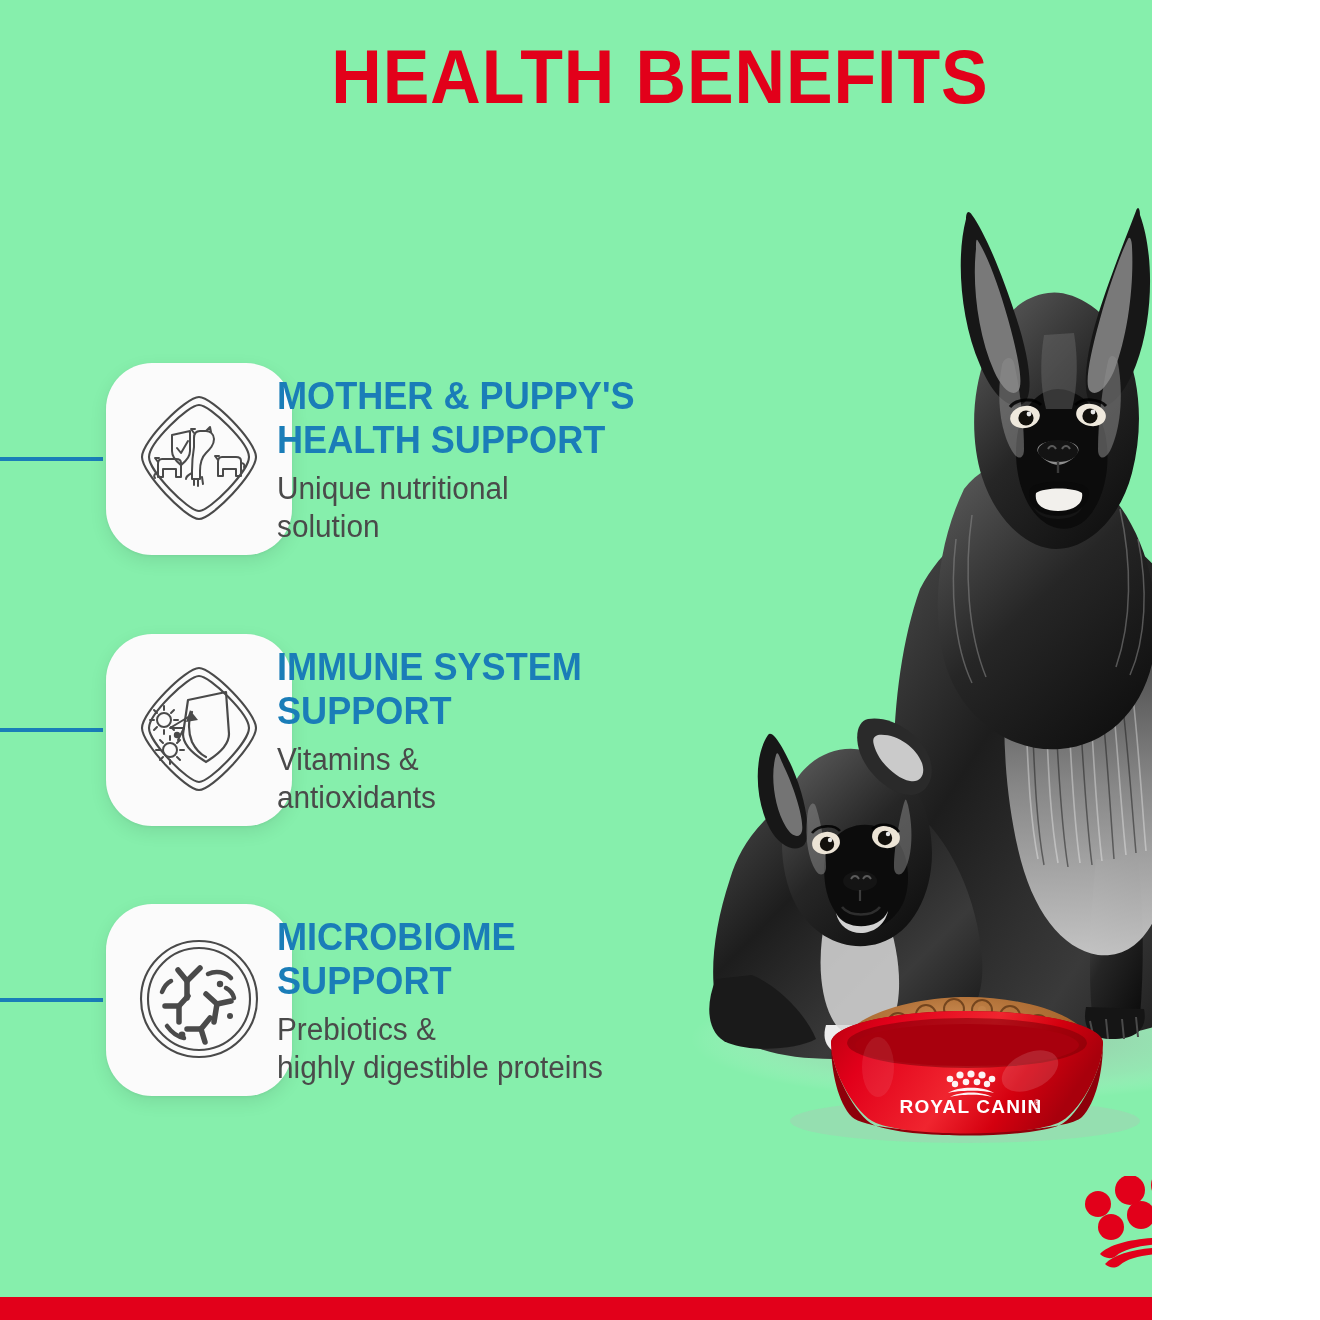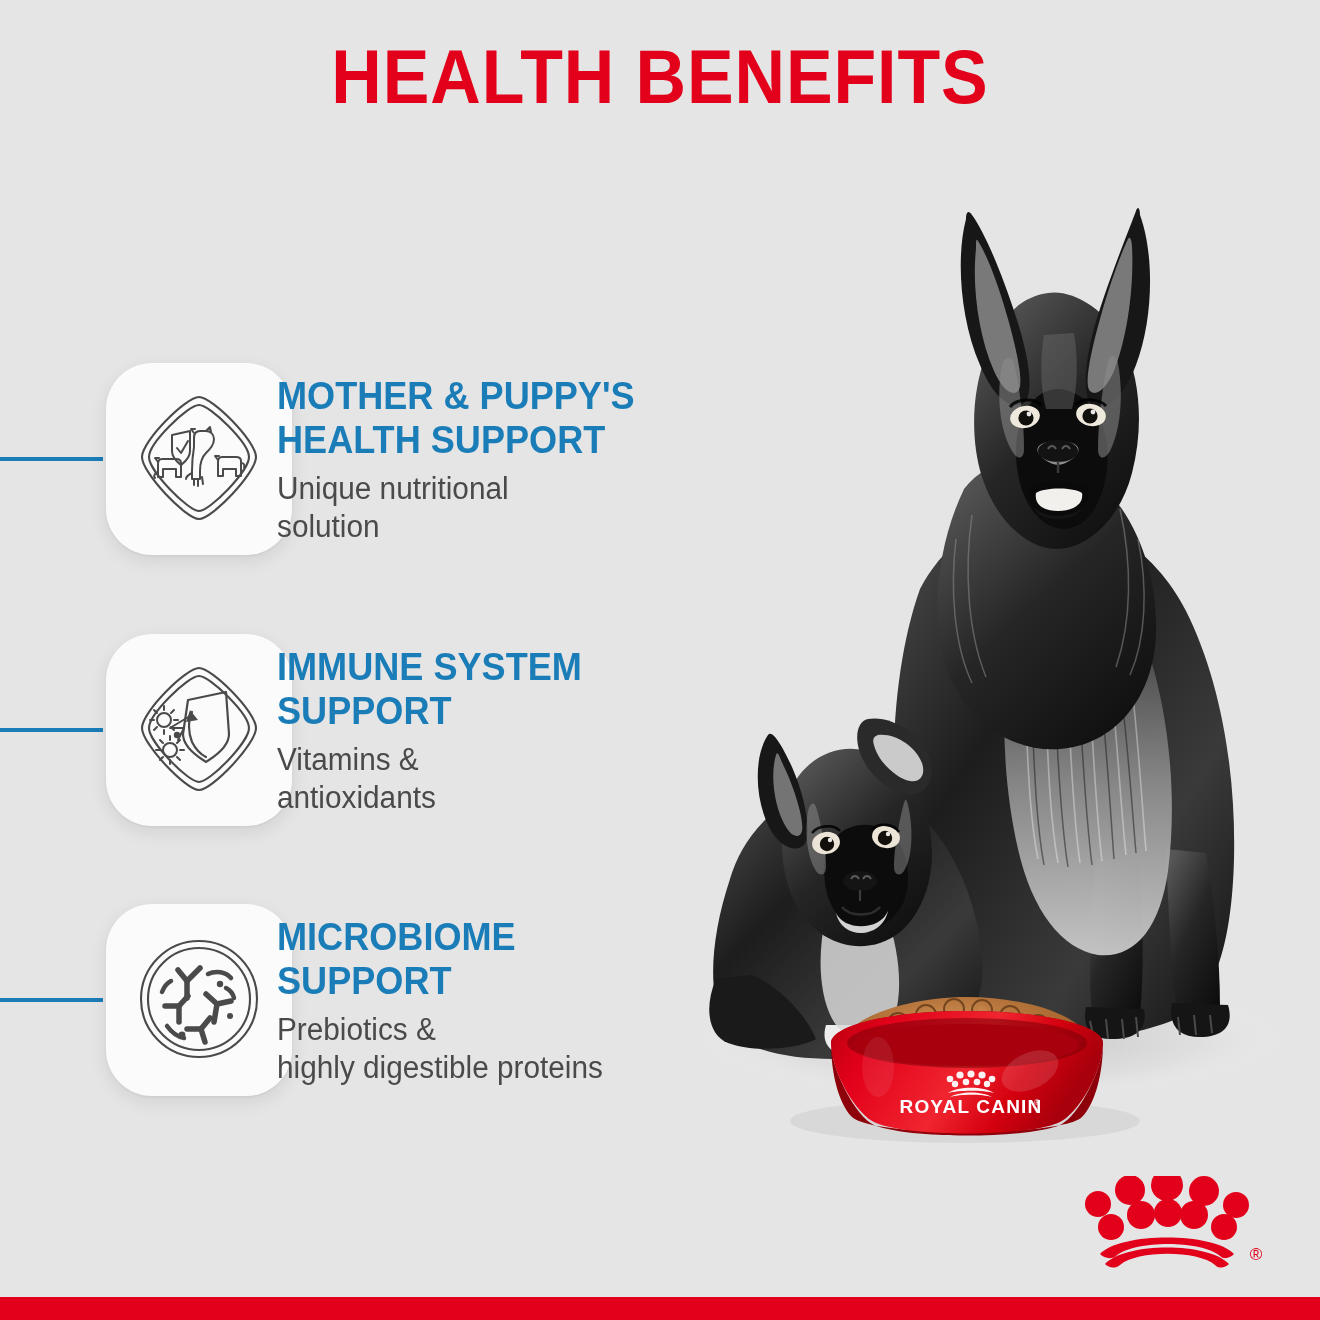--- a/index.html
+++ b/index.html
@@ -8,23 +8,23 @@
     padding: 0;
     background: #ffffff;
   }
   body {
     font-family: "Liberation Sans", sans-serif;
     -webkit-font-smoothing: antialiased;
   }
 
   #page {
     position: relative;
-    width: 1320px;
+    width: 1152px;
     height: 1320px;
-    background: #e5e5e5;
+    background: #86efac;
     overflow: hidden;
   }
 
   
   .page-title {
     position: absolute;
     left: 0;
     top: 36px;
     width: 1320px;
     text-align: center;

